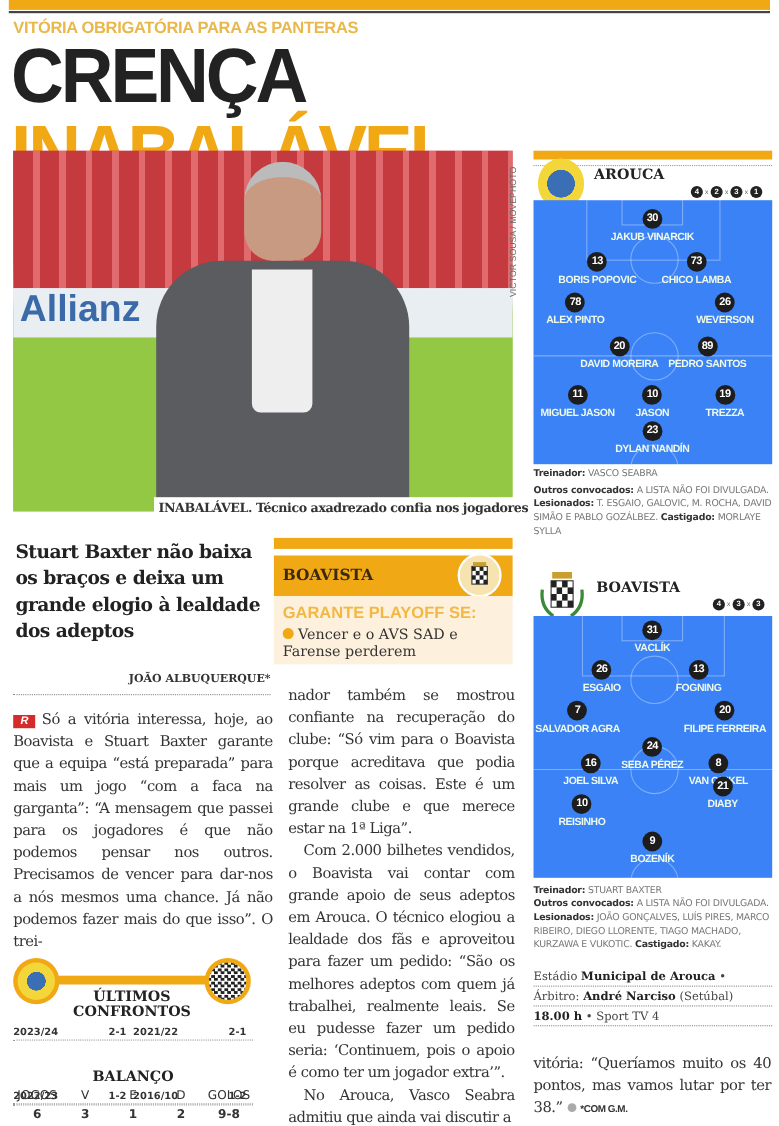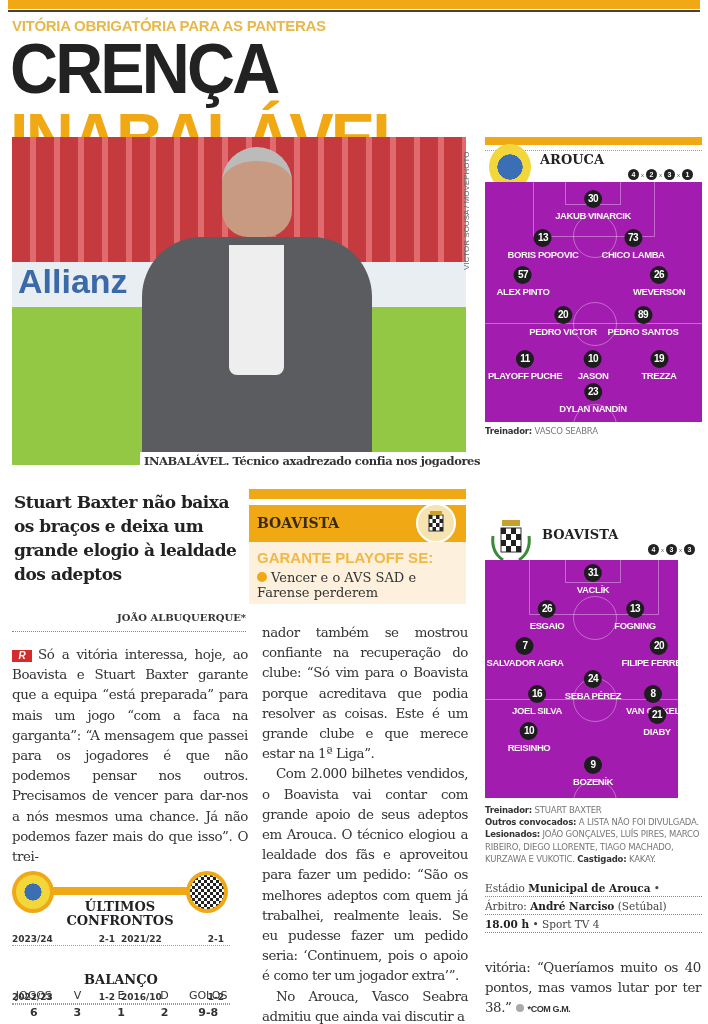--- a/index.html
+++ b/index.html
@@ -40,21 +40,21 @@
 .po-body{left:249px;top:542px;width:217px;height:62px;background:#fdf0dc}
 .po-title{left:257px;top:549px;font-family:"Liberation Sans",sans-serif;font-weight:bold;font-size:15px;color:#f3b844}
 .po-cond{left:257px;top:570px;font-size:13px;line-height:15px;color:#333;width:200px}
 .po-cond .bul{display:inline-block;width:10px;height:10px;border-radius:50%;background:#f0a814;margin-right:4px}
 
 .lu-topbar{left:485px;top:137px;width:217px;height:8px;background:#f0a814}
 .lu-dotline{left:485px;top:150px;width:217px;border-top:1px dotted #999}
 .team-name{font-size:13px;font-weight:bold;color:#222}
 .formation{display:flex;align-items:center;gap:2px;font-family:"Liberation Sans",sans-serif;font-size:6px;color:#555}
 .formation b{display:inline-block;width:11px;height:11px;border-radius:50%;background:#222;color:#fff;font-size:7px;text-align:center;line-height:11px}
-.pitch{background:#a21caf;overflow:hidden}
+.pitch{background:#3b82f6;overflow:hidden}
 .pitch .box{position:absolute;border:1px solid rgba(255,255,255,0.35)}
 .pitch .circle{position:absolute;width:44px;height:44px;border-radius:50%;border:1px solid rgba(255,255,255,0.35)}
 .pitch .half{position:absolute;left:0;width:100%;border-top:1px solid rgba(255,255,255,0.35)}
 .pl{position:absolute;text-align:center;transform:translateX(-50%);white-space:nowrap}
 .pl .num{display:block;margin:0 auto;width:18px;height:18px;border-radius:50%;background:#1d1d1d;color:#fff;font-family:"Liberation Sans",sans-serif;font-weight:bold;font-size:10px;line-height:18px;letter-spacing:-0.5px}
 .pl .nm{display:block;font-family:"Liberation Sans",sans-serif;font-weight:bold;font-size:9.5px;color:#eef9e8;letter-spacing:-0.4px;margin-top:2px}
 .crest{border-radius:50%}
 .info{font-family:"DejaVu Sans",sans-serif;font-size:8.5px;line-height:12.2px;color:#777;letter-spacing:-0.2px}
 .info b{color:#333}
 .match-info{left:485px;width:217px;font-size:10.5px;color:#444;border-bottom:1px dotted #888;padding:2px 0}
@@ -148,55 +148,56 @@
       </div>
       <div class="pl" style="left: 58px; top: 47px;">
         <span class="num">13</span>
         <span class="nm">BORIS POPOVIC</span>
       </div>
       <div class="pl" style="left: 148px; top: 47px;">
         <span class="num">73</span>
         <span class="nm">CHICO LAMBA</span>
       </div>
       <div class="pl" style="left: 38px; top: 84px;">
-        <span class="num">57</span>
+        <span class="num">78</span>
         <span class="nm">ALEX PINTO</span>
       </div>
       <div class="pl" style="left: 174px; top: 84px;">
         <span class="num">26</span>
         <span class="nm">WEVERSON</span>
       </div>
       <div class="pl" style="left: 78px; top: 124px;">
         <span class="num">20</span>
-        <span class="nm">PEDRO VICTOR</span>
+        <span class="nm">DAVID MOREIRA</span>
       </div>
       <div class="pl" style="left: 158px; top: 124px;">
         <span class="num">89</span>
         <span class="nm">PEDRO SANTOS</span>
       </div>
       <div class="pl" style="left: 40px; top: 168px;">
         <span class="num">11</span>
-        <span class="nm">PLAYOFF PUCHE</span>
+        <span class="nm">MIGUEL JASON</span>
       </div>
       <div class="pl" style="left: 108px; top: 168px;">
         <span class="num">10</span>
         <span class="nm">JASON</span>
       </div>
       <div class="pl" style="left: 174px; top: 168px;">
         <span class="num">19</span>
         <span class="nm">TREZZA</span>
       </div>
       <div class="pl" style="left: 108px; top: 201px;">
         <span class="num">23</span>
         <span class="nm">DYLAN NANDÍN</span>
       </div>
     </div>
 </div>
 <div class="abs info" style="left:485px;top:425px;width:217px">
   <div><b>Treinador:</b> <span>VASCO SEABRA</span></div>
+  <div style="margin-top:3px"><b>Outros convocados:</b> <span>A LISTA NÃO FOI DIVULGADA.</span> <b>Lesionados:</b> <span>T. ESGAIO, GALOVIC, M. ROCHA, DAVID SIMÃO E PABLO GOZÁLBEZ.</span> <b>Castigado:</b> <span>MORLAYE SYLLA</span></div>
 </div>
 
 <div class="abs" style="left:487px;top:516px;width:48px;height:48px">
   <svg width="48" height="48" viewBox="0 0 48 48">
       <path d="M6 20 Q4 36 16 44" stroke="#3a8a3a" stroke-width="3" fill="none"></path>
       <path d="M42 20 Q44 36 32 44" stroke="#3a8a3a" stroke-width="3" fill="none"></path>
       <rect x="15" y="4" width="18" height="6" fill="#c9a030"></rect>
       <rect x="14" y="12" width="20" height="24" fill="#fff" stroke="#333"></rect>
       <g fill="#222">
         <rect x="14" y="12" width="5" height="6"></rect>
@@ -207,21 +208,21 @@
         <rect x="24" y="24" width="5" height="6"></rect>
         <rect x="19" y="30" width="5" height="6"></rect>
         <rect x="29" y="30" width="5" height="6"></rect>
       </g>
     </svg>
 </div>
 <div class="abs team-name" style="left:542px;top:527px">BOAVISTA</div>
 <div class="abs formation" style="left:648px;top:544px">
   <b>4</b>x<b>3</b>x<b>3</b>
 </div>
-<div class="abs pitch" style="left:485px;top:560px;width:193px;height:238px">
+<div class="abs pitch" style="left:485px;top:560px;width:217px;height:238px">
   <div class="box" style="left:44px;top:-1px;width:130px;height:56px"></div>
   <div class="box" style="left:80px;top:-1px;width:56px;height:24px"></div>
   <div class="circle" style="left:88px;top:36px"></div>
   <div class="half" style="top:139px"></div>
   <div class="circle" style="left:88px;top:118px"></div>
   <div class="circle" style="left:88px;top:220px"></div>
   <div id="boavista-players">
       <div class="pl" style="left: 108px; top: 4px;">
         <span class="num">31</span>
         <span class="nm">VACLÍK</span>

